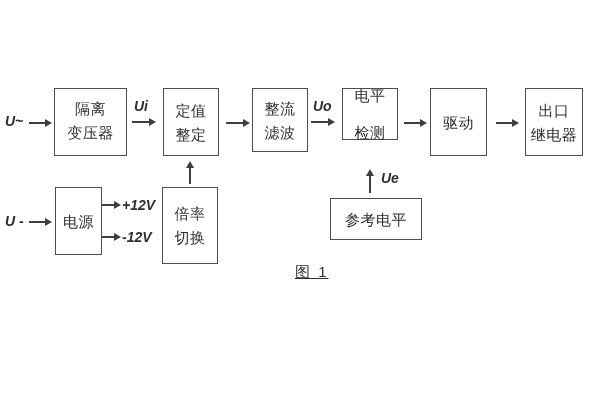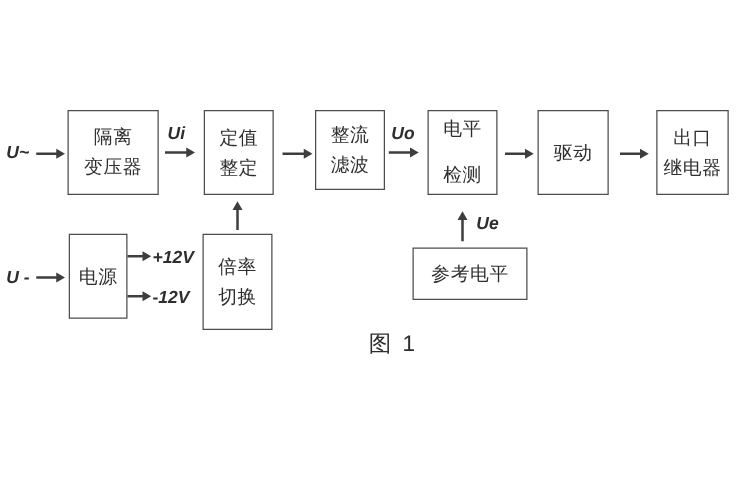--- a/index.html
+++ b/index.html
@@ -7,37 +7,37 @@
     position:relative;width:600px;height:400px;background:#ffffff;overflow:hidden;
     font-family:"Liberation Sans","DejaVu Sans",sans-serif;color:#2e2e2e;
   }
   .box{
     position:absolute;border:1.5px solid #4d4d4d;background:#fff;
     display:flex;flex-direction:column;align-items:center;justify-content:center;
     gap:9px;font-size:15px;line-height:1;letter-spacing:0.5px;box-sizing:border-box;
   }
   .box span{white-space:nowrap;}
   .lbl{position:absolute;font-size:14px;font-weight:600;line-height:1;white-space:nowrap;font-style:italic;}
-  .cap{position:absolute;font-size:18px;letter-spacing:2px;}
+  .cap{position:absolute;font-size:15px;letter-spacing:2px;text-decoration:underline;}
   
   .ar{position:absolute;height:10px;}
   .ar .sh{position:absolute;left:0;right:6px;top:50%;margin-top:-0.75px;height:1.5px;background:#3e3e3e;}
   .ar .hd{position:absolute;right:0;top:50%;transform:translateY(-50%);width:0;height:0;
           border-left:7px solid #3e3e3e;border-top:4.5px solid transparent;border-bottom:4.5px solid transparent;}
   
   .au{position:absolute;width:10px;}
   .au .sh{position:absolute;left:50%;margin-left:-0.75px;width:1.5px;top:6px;bottom:0;background:#3e3e3e;}
   .au .hd{position:absolute;top:0;left:50%;transform:translateX(-50%);width:0;height:0;
           border-bottom:7px solid #3e3e3e;border-left:4.5px solid transparent;border-right:4.5px solid transparent;}
 
   
   #b-iso   {left:54px; top:88px; width:73px; height:68px;font-family:Liberation Mono, monospace;}
   #b-set   {left:163px;top:88px; width:56px; height:68px;}
   #b-rect  {left:252px;top:88px; width:56px; height:64px;}
-  #b-level {left:342px;top:88px; width:56px; height:68px;gap:22px;}
+  #b-level {left:342px;top:88px; width:56px; height:52px;gap:22px;}
   #b-drv   {left:430px;top:88px; width:57px; height:68px;}
   #b-relay {left:525px;top:88px; width:58px; height:68px;}
   #b-pwr   {left:55px; top:187px;width:47px; height:68px;}
   #b-ratio {left:162px;top:187px;width:56px; height:77px;}
   #b-ref   {left:330px;top:198px;width:92px; height:42px;flex-direction:row;}
 
   
   #a-ac    {left:29px; top:118px;width:23px;}
   #a-iso   {left:132px;top:117px;width:24px;}
   #a-set   {left:226px;top:118px;width:24px;}

